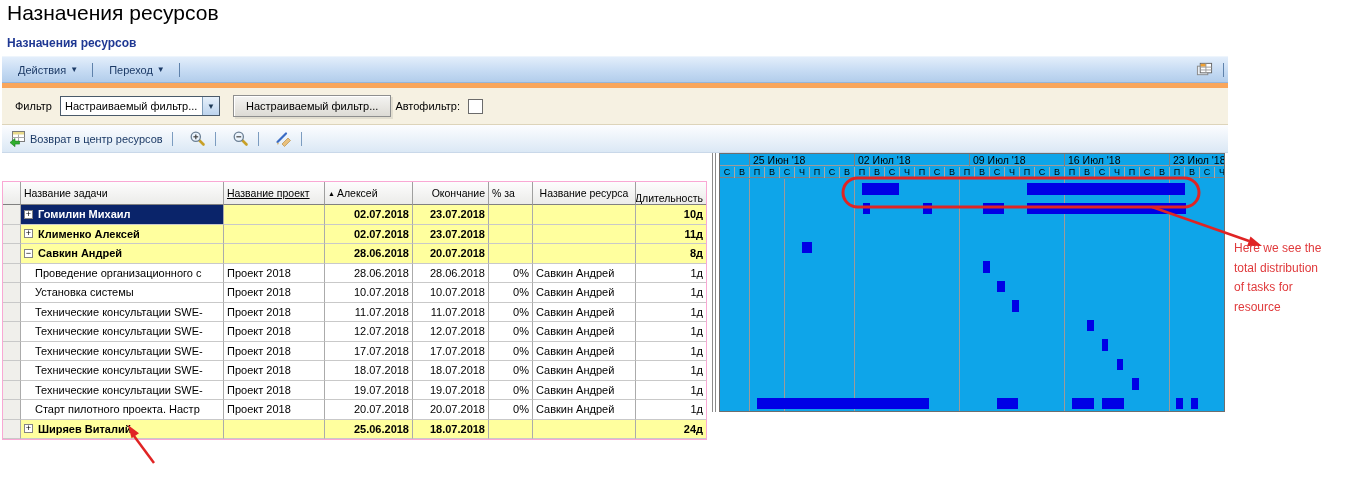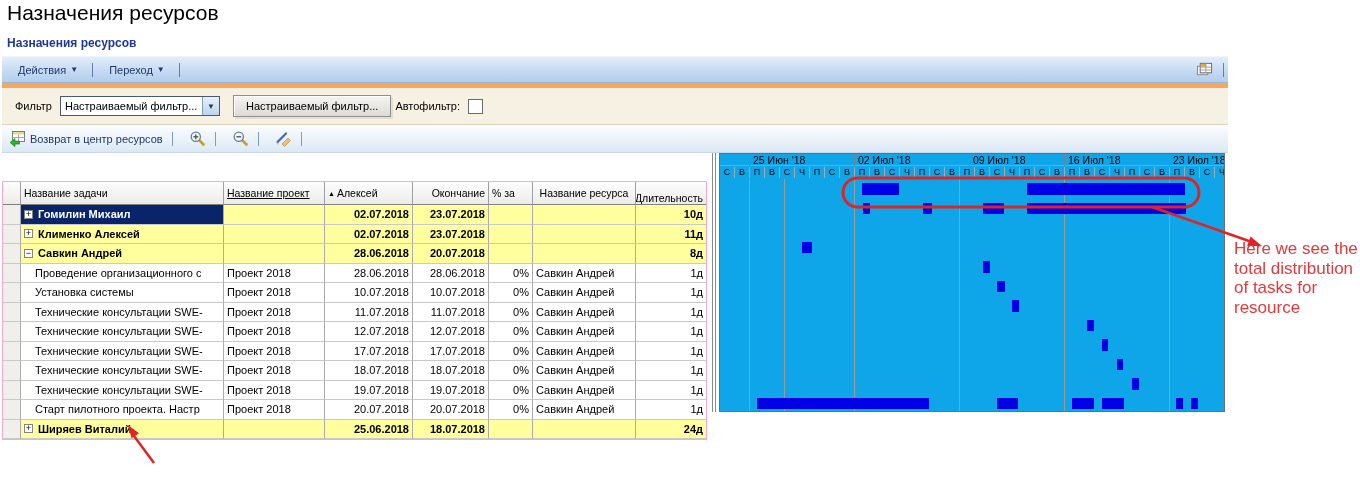--- a/index.html
+++ b/index.html
@@ -64,21 +64,21 @@
   .g-weeks { position:absolute; left:0; top:0; width:100%; height:12px; border-bottom:1px solid #9c9c9c; }
   .g-week { position:absolute; top:0; height:12px; font-size:10.5px; color:#000; padding-left:3px; white-space:nowrap; border-left:1px solid #808080; line-height:12px; }
   .g-days { position:absolute; left:0; top:13px; width:100%; height:11px; border-bottom:1px solid #808080; }
   .g-day { position:absolute; top:0; height:11px; font-size:9px; text-align:center; line-height:11px; color:#000; border-left:1px solid #a8a8a8; }
   .g-body { position:absolute; left:0; top:25px; width:100%; bottom:0; }
   .g-vline { position:absolute; top:0; bottom:0; width:1px; background:#9b9b9b; }
   .g-bar { position:absolute; height:11.5px; cursor:pointer; }
   .splitline { position:absolute; top:153px; height:259px; width:1px; background:#8a8a8a; }
 
   
-  .red-note { position:absolute; color:#e03a3c; font-size:17px; line-height:19.5px; }
+  .red-note { position:absolute; color:#e03a3c; font-size:12px; line-height:19.5px; }
   .red-note div { white-space:nowrap; }
   .overlay-svg { position:absolute; left:0; top:0; pointer-events:none; }
 </style>
 </head>
 <body>
 
 <div class="page">
 
   <div class="page-title">Назначения ресурсов</div>
   <a class="crumb-link">Назначения ресурсов</a>

